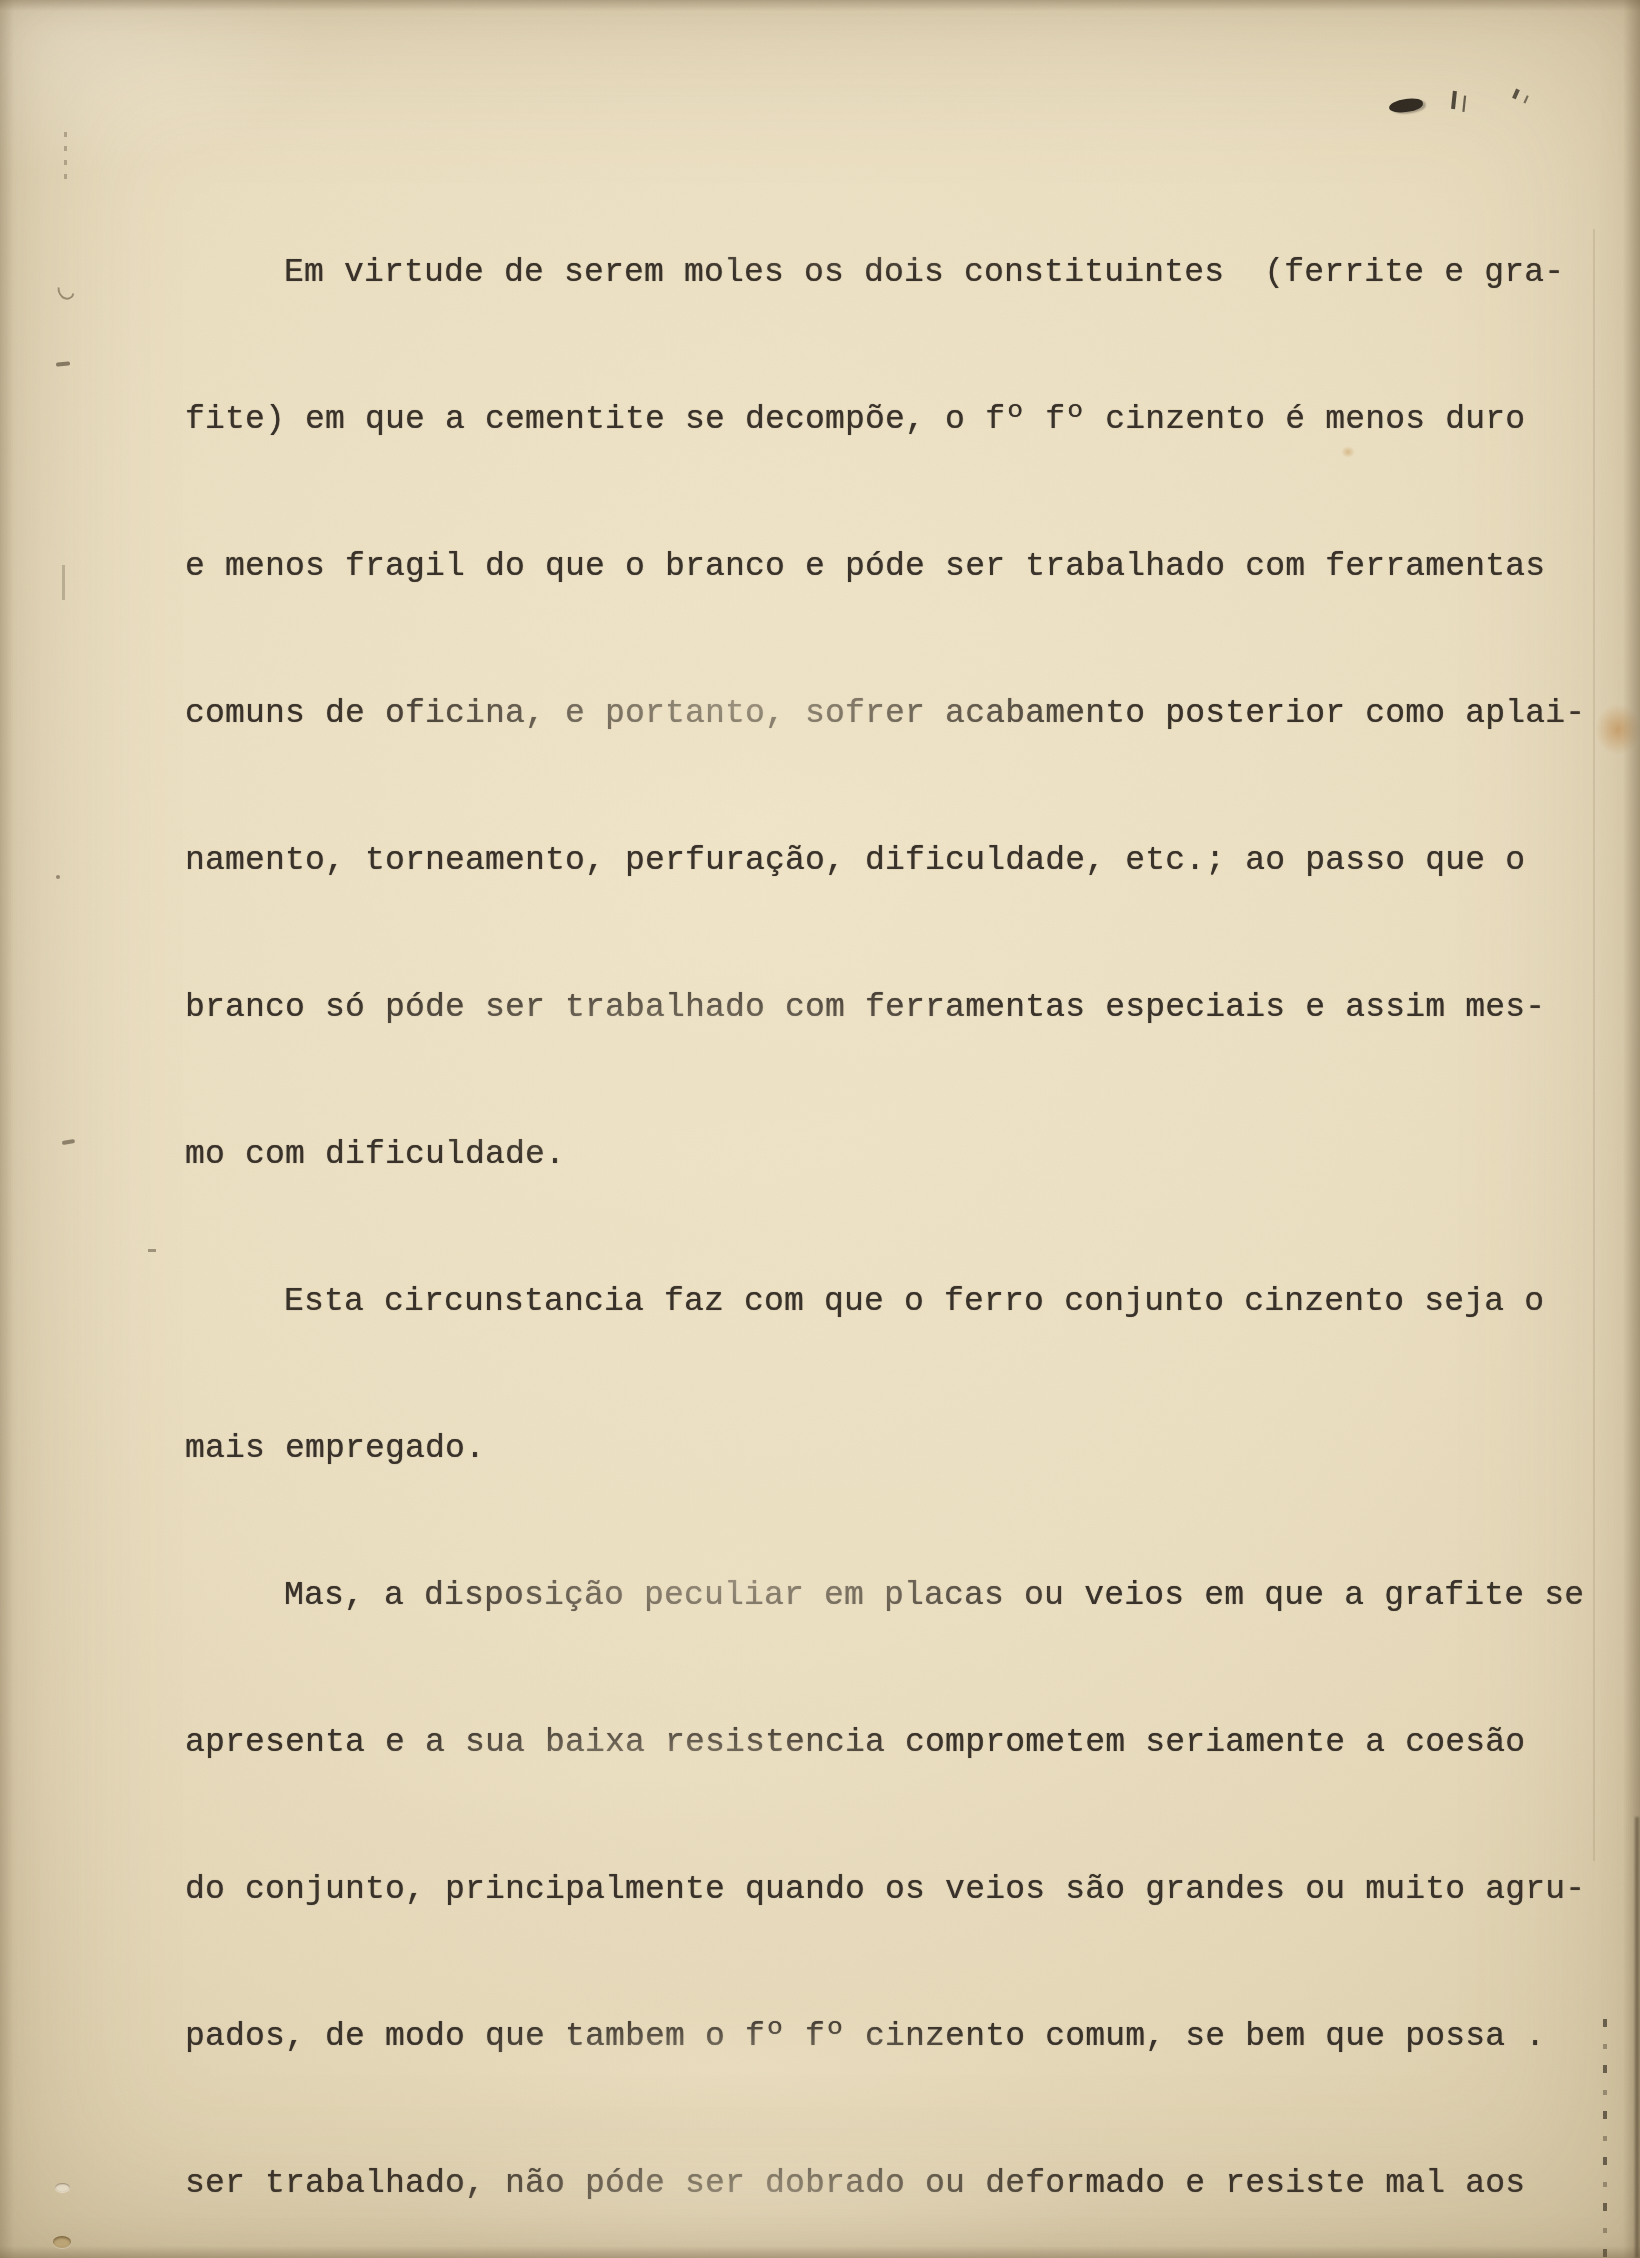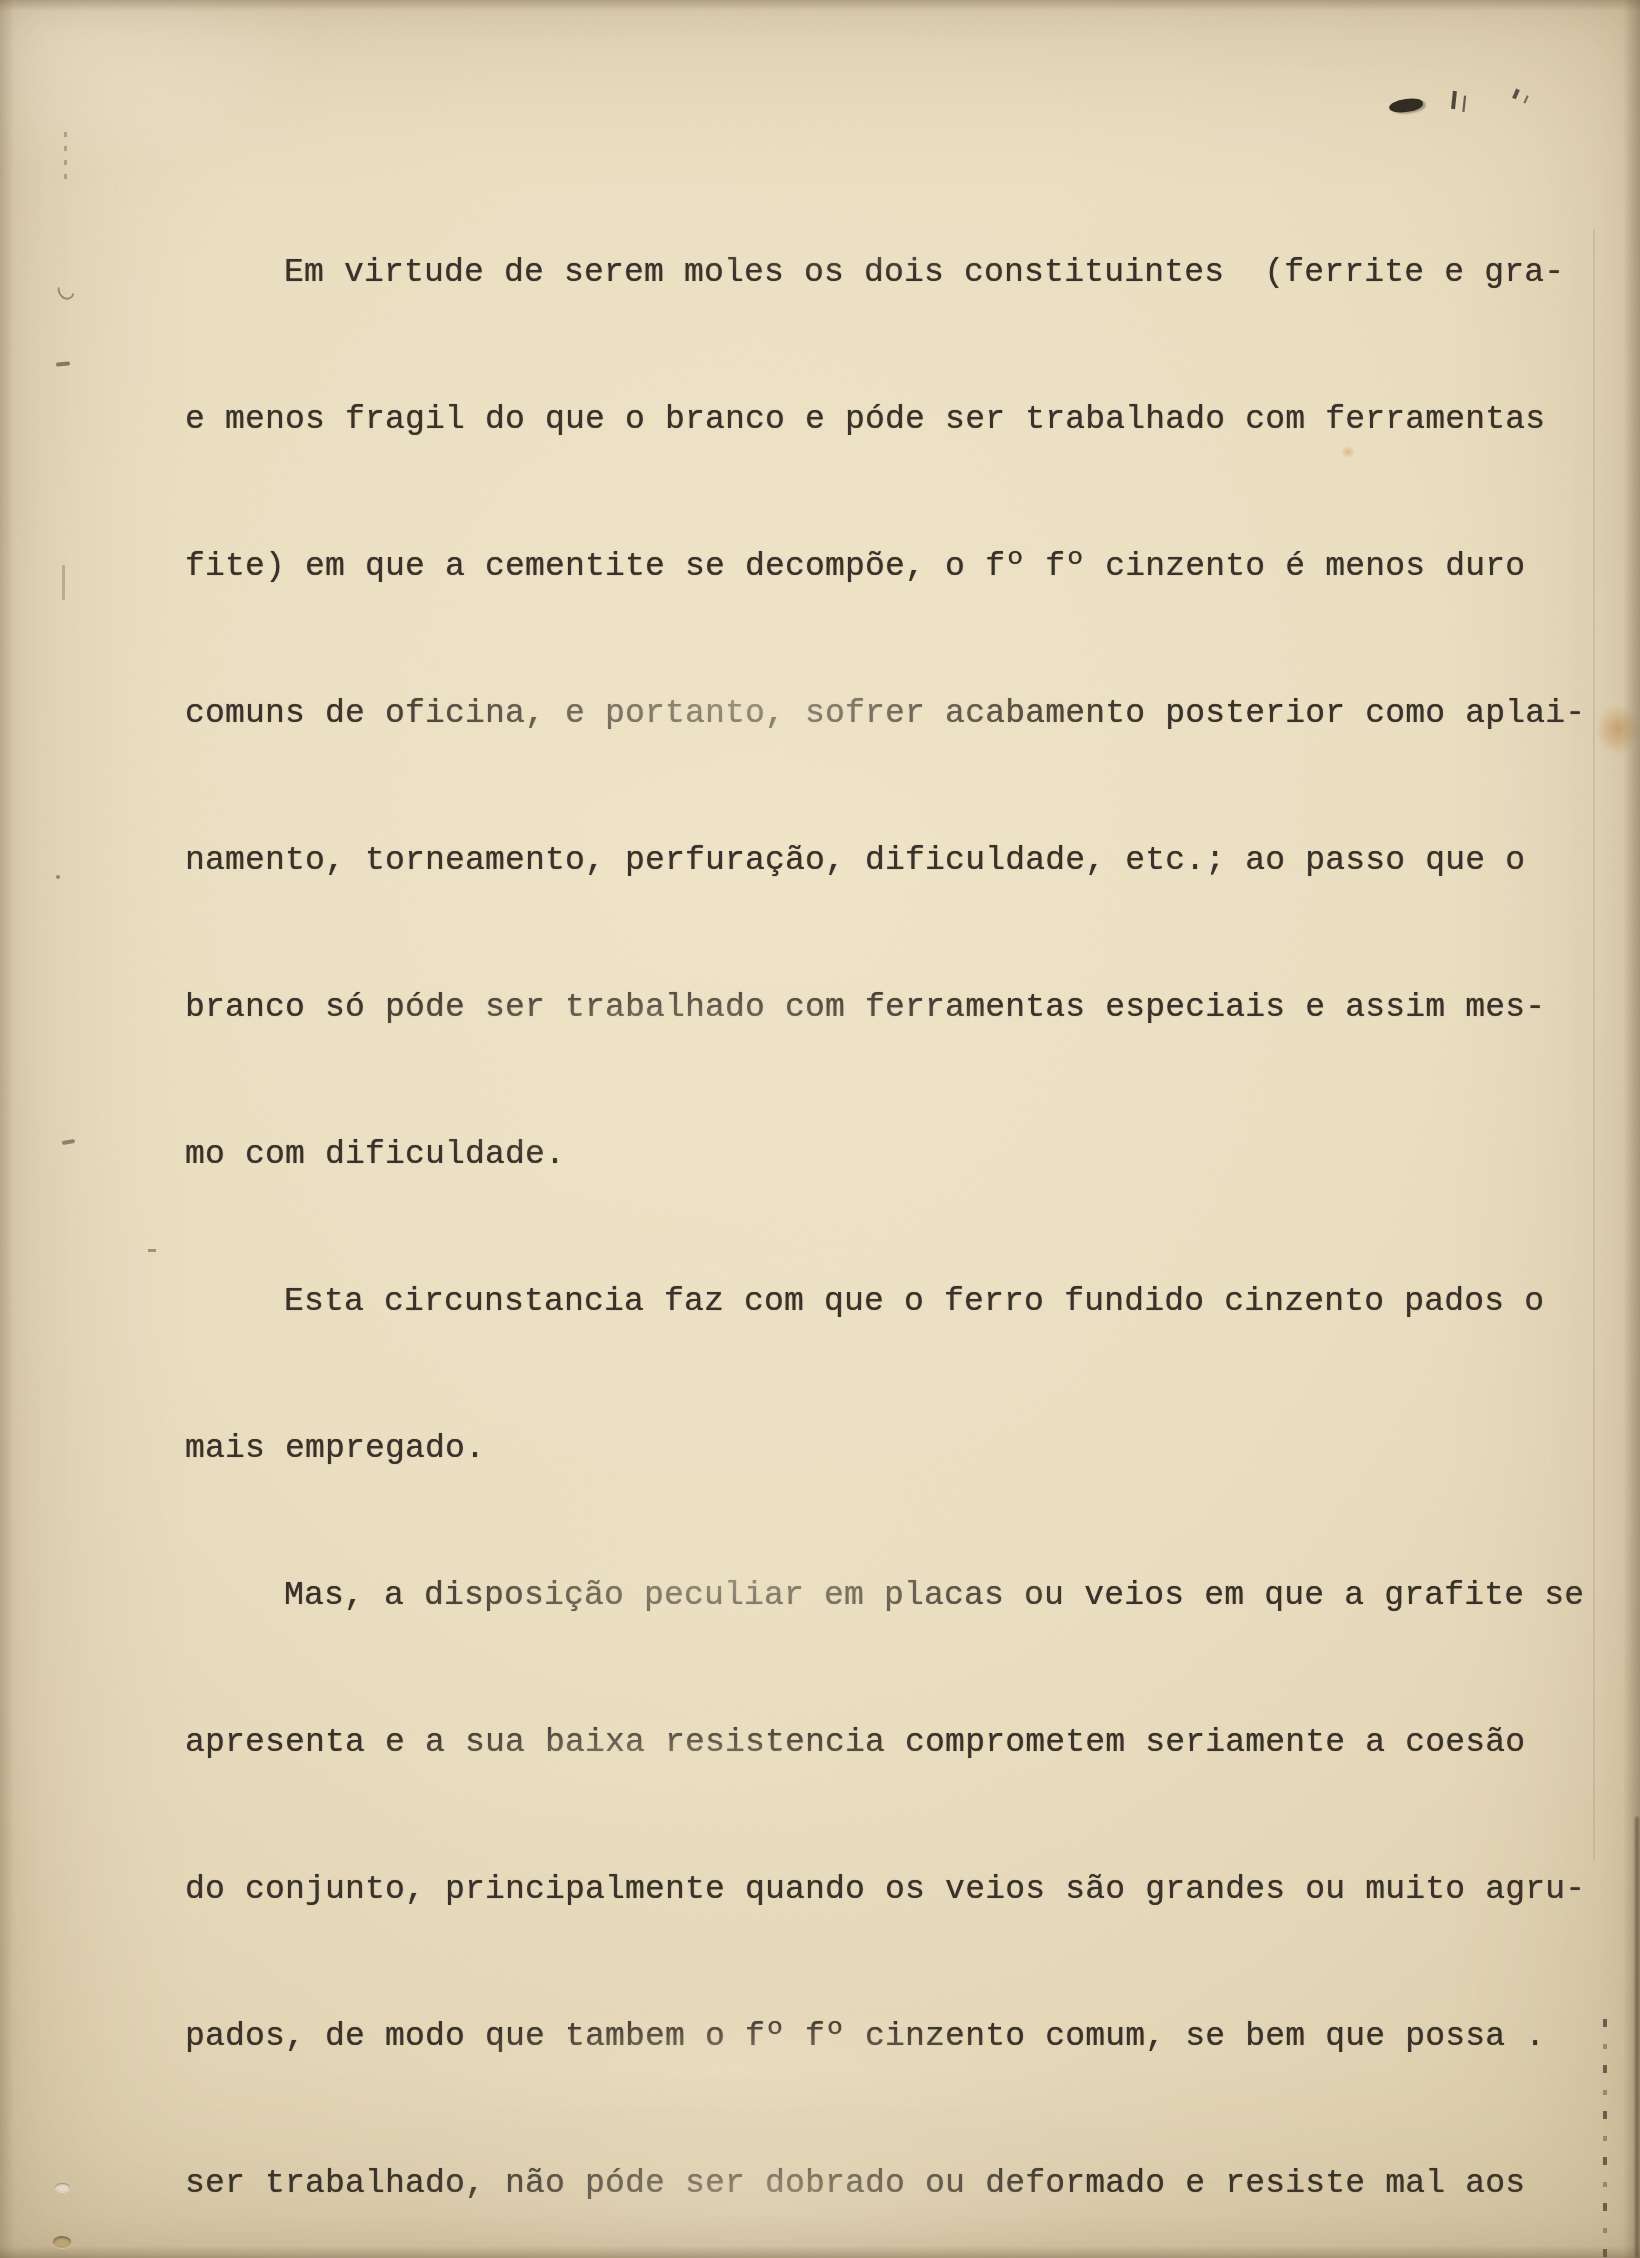--- a/index.html
+++ b/index.html
@@ -107,27 +107,27 @@
       <feTurbulence type="fractalNoise" baseFrequency="0.82" numOctaves="2" stitchTiles="stitch"></feTurbulence>
       <feColorMatrix type="matrix" values="0 0 0 0 0.42  0 0 0 0 0.36  0 0 0 0 0.26  0 0 0 0.07 0"></feColorMatrix>
     </filter>
     <rect width="1860" height="2560" filter="url(#paperNoise)"></rect>
   </svg>
 
   <div class="corner-light"></div>
 
   <div class="content">
     <div class="ln ind">Em virtude de serem moles os dois constituintes  (ferrite e gra-</div>
+    <div class="ln">fite) em que a cementite se decompõe, o fº fº cinzento é menos duro</div>
     <div class="ln">e menos fragil do que o branco e póde ser trabalhado com ferramentas</div>
-    <div class="ln">fite) em que a cementite se decompõe, o fº fº cinzento é menos duro</div>
     <div class="ln">comuns de oficina, e portanto, sofrer acabamento posterior como aplai-</div>
     <div class="ln">namento, torneamento, perfuração, dificuldade, etc.; ao passo que o</div>
     <div class="ln">branco só póde ser trabalhado com ferramentas especiais e assim mes-</div>
     <div class="ln">mo com dificuldade.</div>
-    <div class="ln ind">Esta circunstancia faz com que o ferro fundido cinzento pados o</div>
+    <div class="ln ind">Esta circunstancia faz com que o ferro conjunto cinzento seja o</div>
     <div class="ln">mais empregado.</div>
     <div class="ln ind">Mas, a disposição peculiar em placas ou veios em que a grafite se</div>
     <div class="ln">apresenta e a sua baixa resistencia comprometem seriamente a coesão</div>
     <div class="ln">do conjunto, principalmente quando os veios são grandes ou muito agru-</div>
     <div class="ln">pados, de modo que tambem o fº fº cinzento comum, se bem que possa .</div>
     <div class="ln">ser trabalhado, não póde ser dobrado ou deformado e resiste mal aos</div>
     
     
     
     

